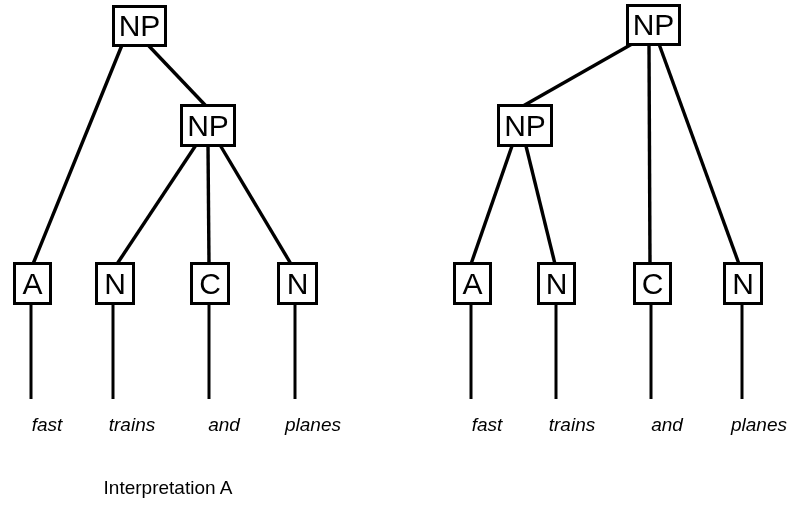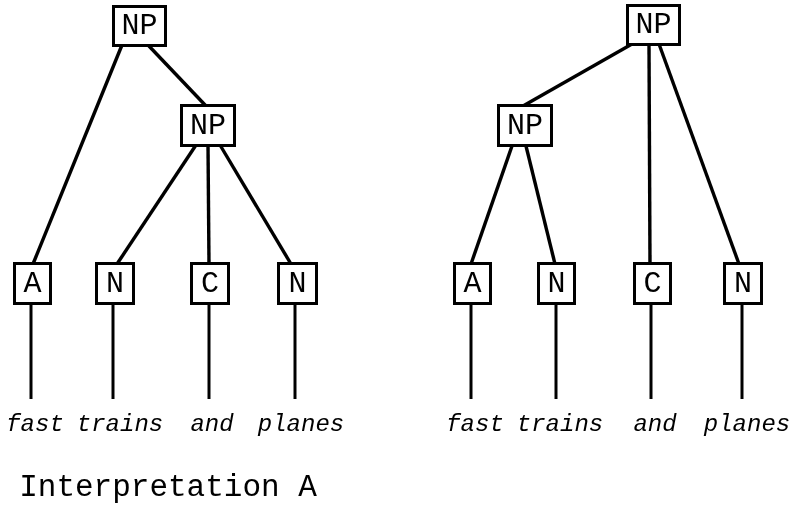--- a/index.html
+++ b/index.html
@@ -1,21 +1,21 @@
 <!DOCTYPE html>
 <html><head>
 <meta charset="utf-8">
 <style>
   html, body { margin: 0; padding: 0; background: #ffffff; }
   .canvas {
     position: relative;
     width: 800px;
     height: 513px;
     background: #ffffff;
-    font-family: Liberation Mono, monospace;
+    font-family: Liberation Sans, sans-serif;
     color: #000000;
     overflow: hidden;
   }
   .edges {
     position: absolute;
     left: 0; top: 0;
     width: 800px; height: 513px;
   }
   .node {
     position: absolute;
@@ -25,28 +25,29 @@
     display: flex;
     align-items: center;
     justify-content: center;
     font-size: 30px;
     line-height: 1;
   }
   .word {
     position: absolute;
     transform: translateX(-50%);
     font-style: italic;
-    font-size: 24px;
+    font-size: 19px;
     line-height: 30px;
     white-space: nowrap;
+    margin-left: 12px;
   }
   .caption {
     position: absolute;
     transform: translateX(-50%);
-    font-size: 31px;
+    font-size: 19px;
     line-height: 30px;
     white-space: nowrap;
   }
 </style>
 </head>
 <body>
 
 <div class="canvas">
 
   <svg class="edges" viewBox="0 0 800 513" stroke="#000000" stroke-width="3.4" fill="none">

